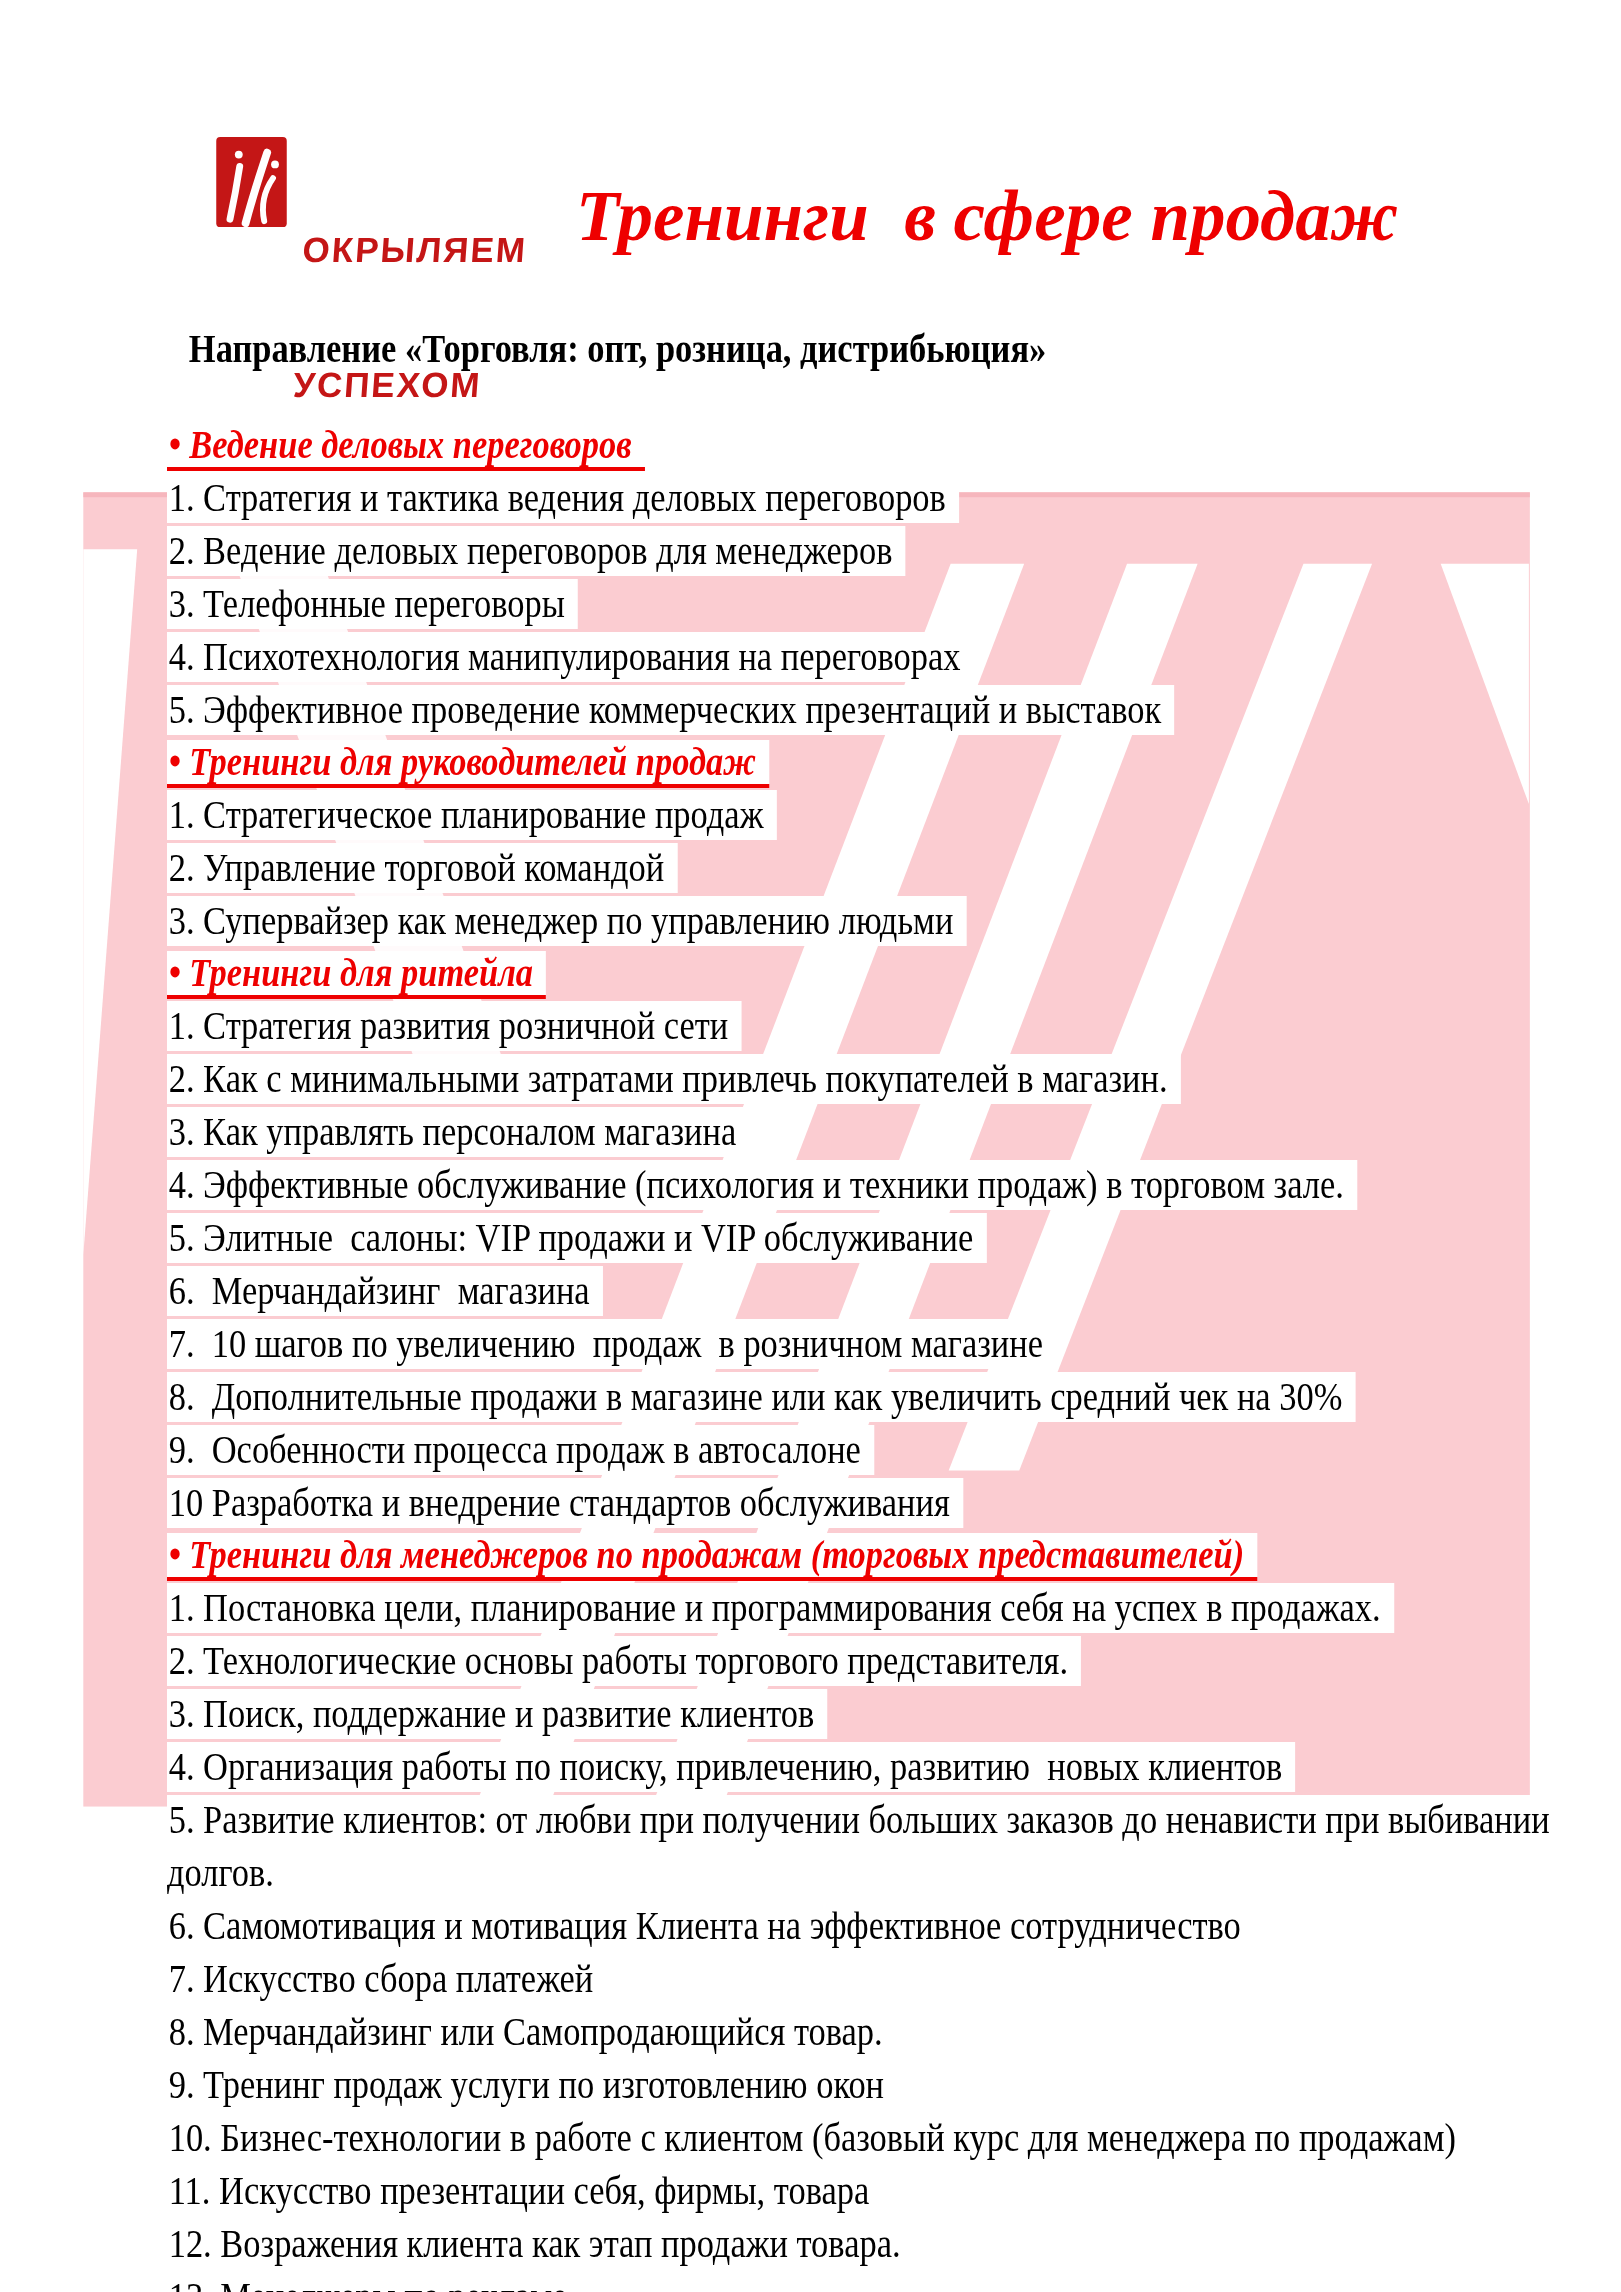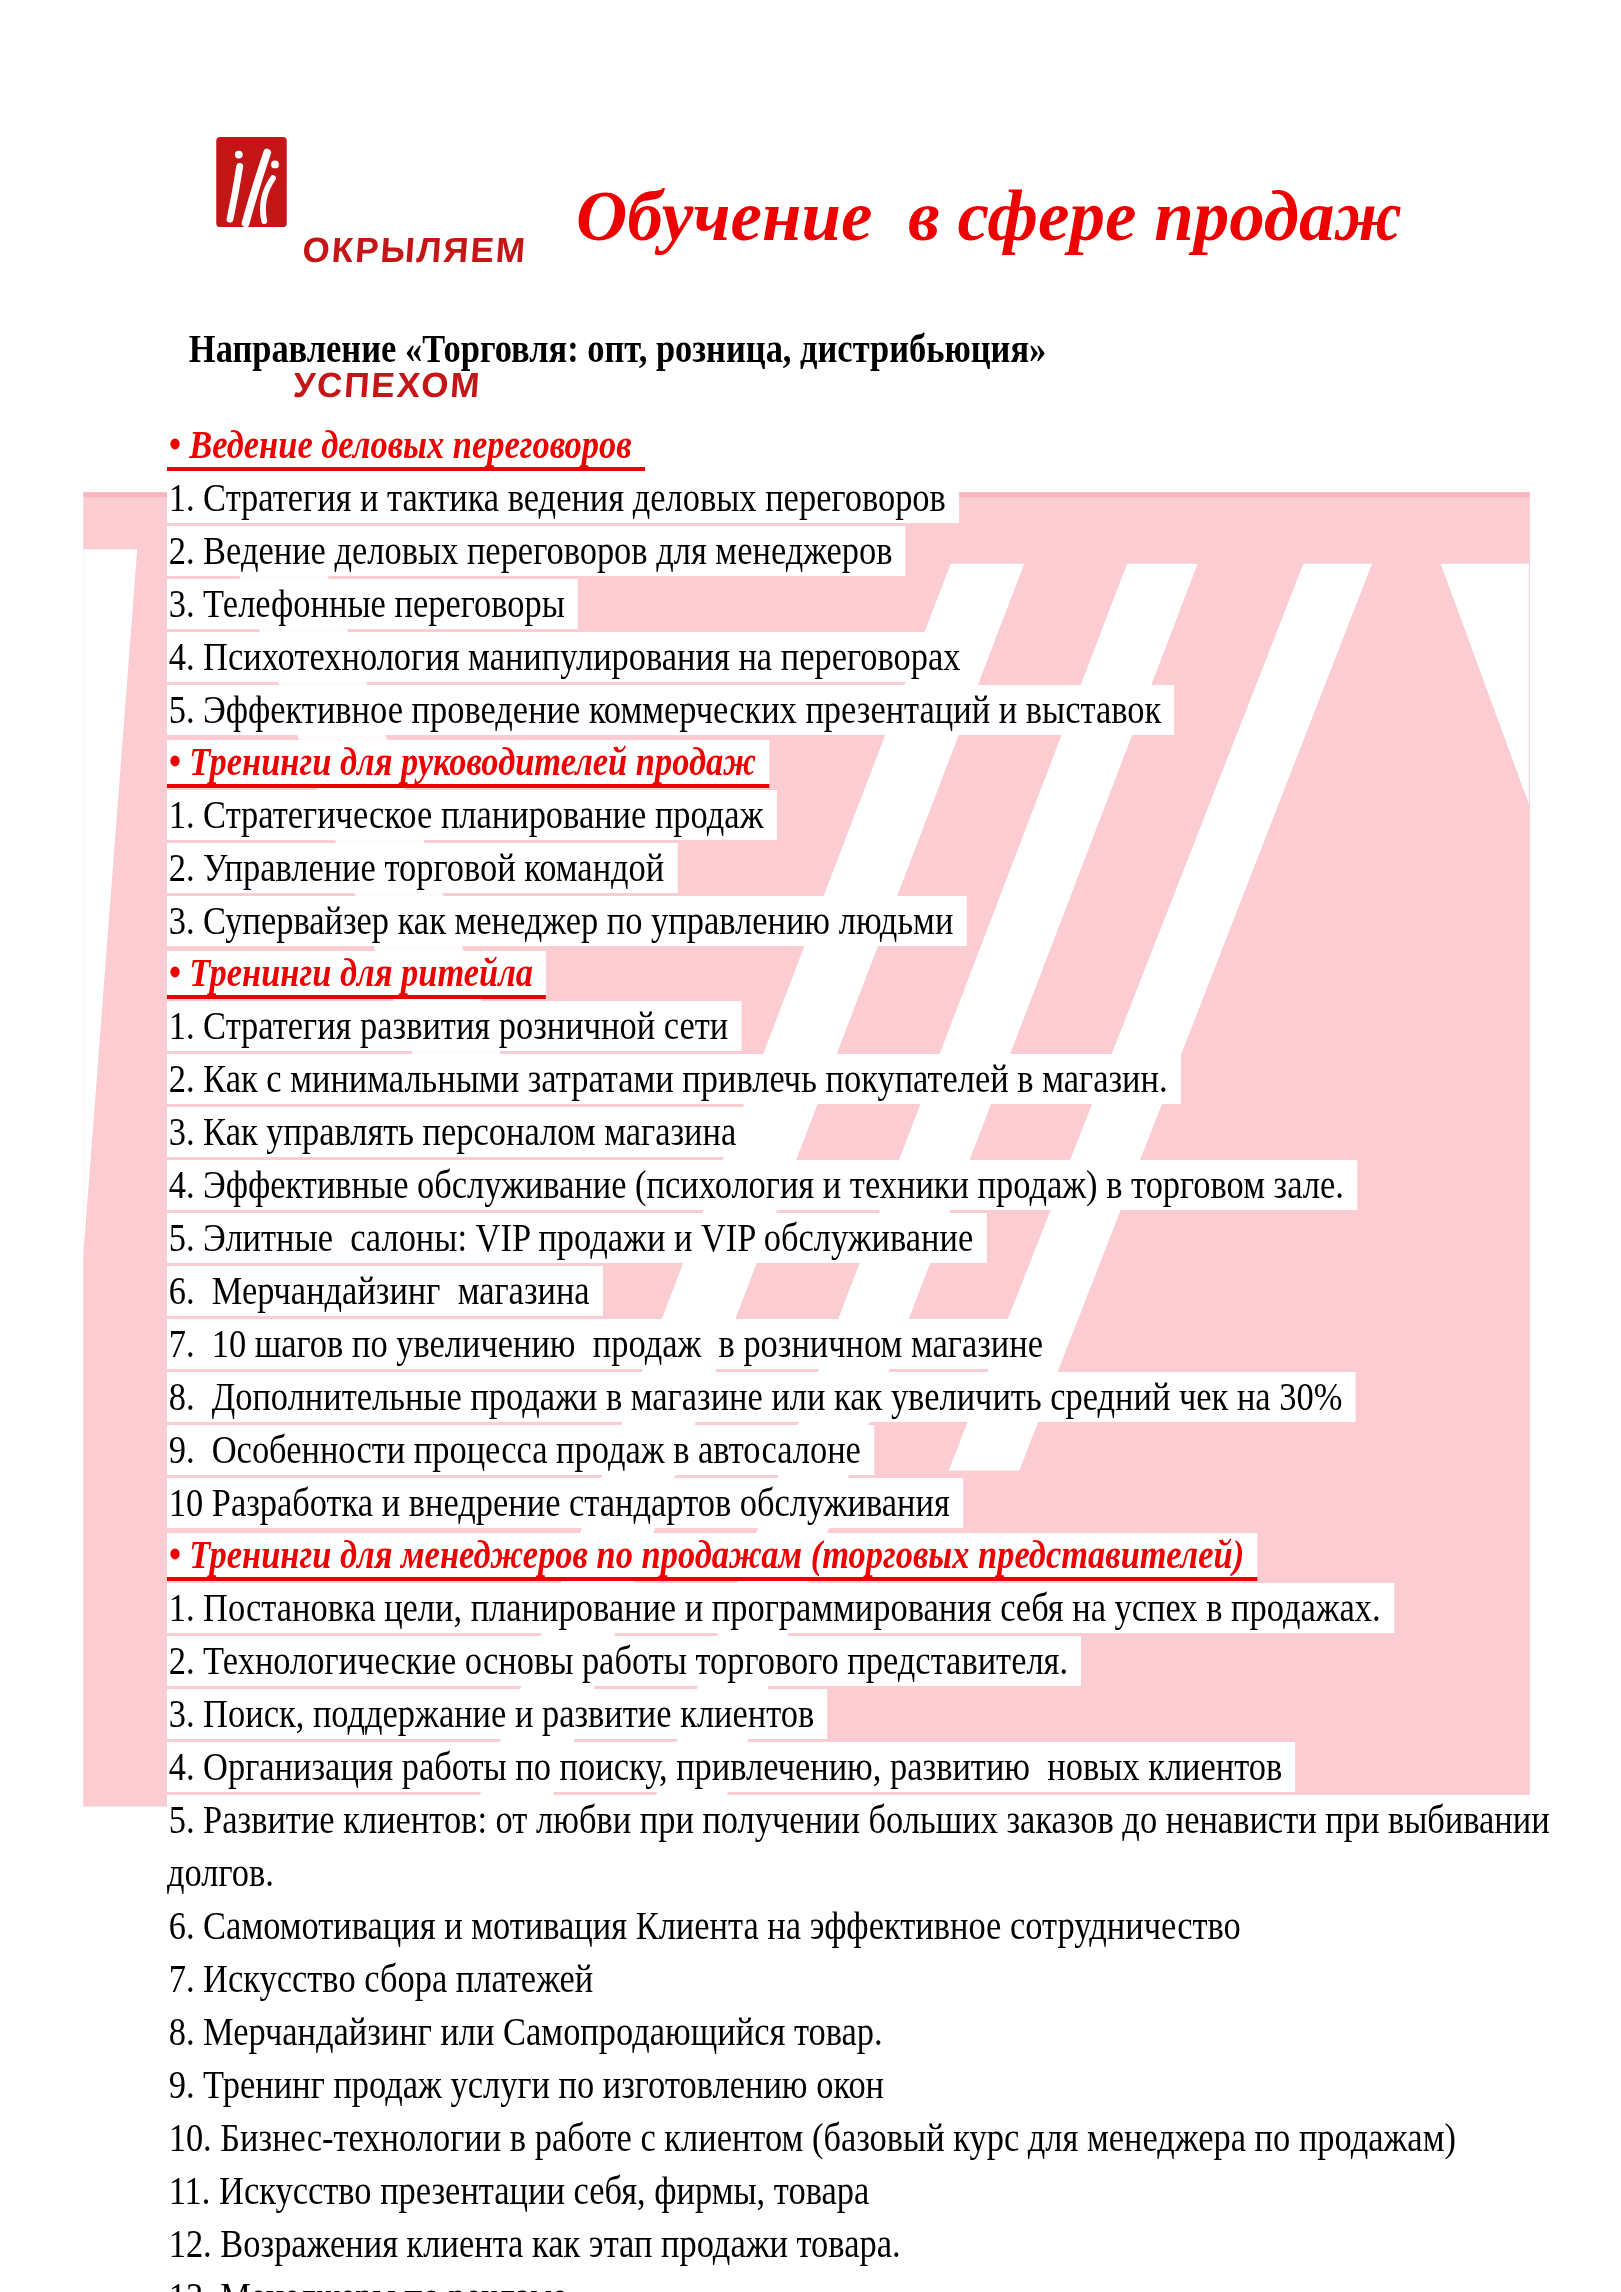--- a/index.html
+++ b/index.html
@@ -98,21 +98,21 @@
       <path d="M50 88 Q45 64 59 44" stroke="#ffffff" stroke-width="6" fill="none" stroke-linecap="round"></path>
       <circle cx="24" cy="20" r="4" fill="#ffffff"></circle>
       <circle cx="61" cy="30" r="4" fill="#ffffff"></circle>
     </svg>
     <div class="logo-text">
       <div>ОКРЫЛЯЕМ</div>
       <div>УСПЕХОМ</div>
     </div>
   </header>
 
-  <h1 class="doc-title">Обучение  в сфере продаж</h1>
+  <h1 class="doc-title">Тренинги  в сфере продаж</h1>
 
   <main class="content">
     <div class="line main-heading">
       <span>Направление «Торговля: опт, розница, дистрибьюция»</span>
     </div>
     <div id="sections">
         <div class="line heading-line"><span class="sec-heading">• Ведение деловых переговоров</span></div>
         <div class="line"><span class="item-text">1. Стратегия и тактика ведения деловых переговоров</span></div>
         <div class="line"><span class="item-text">2. Ведение деловых переговоров для менеджеров</span></div>
         <div class="line"><span class="item-text">3. Телефонные переговоры</span></div>

